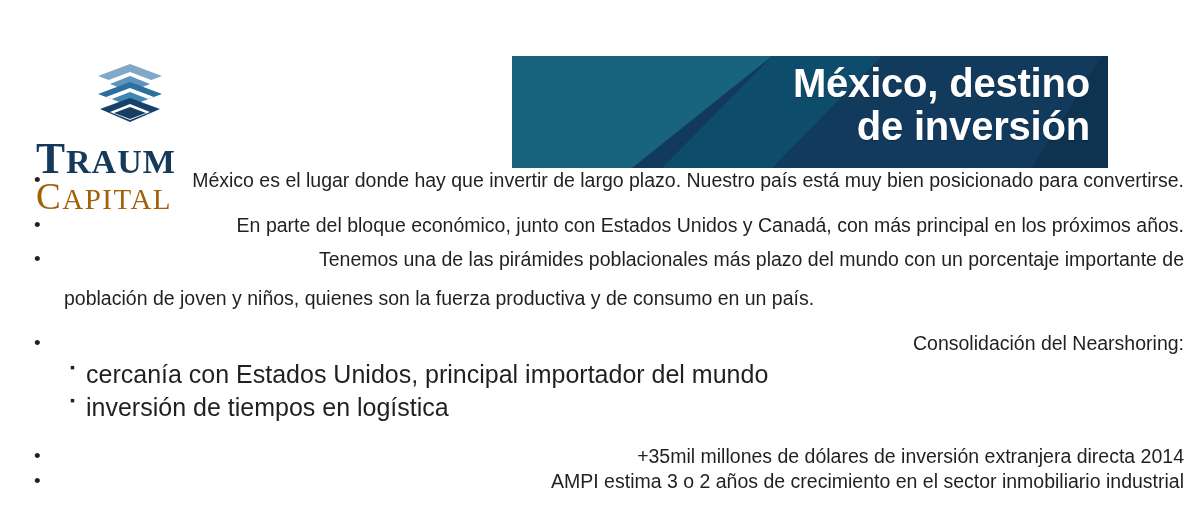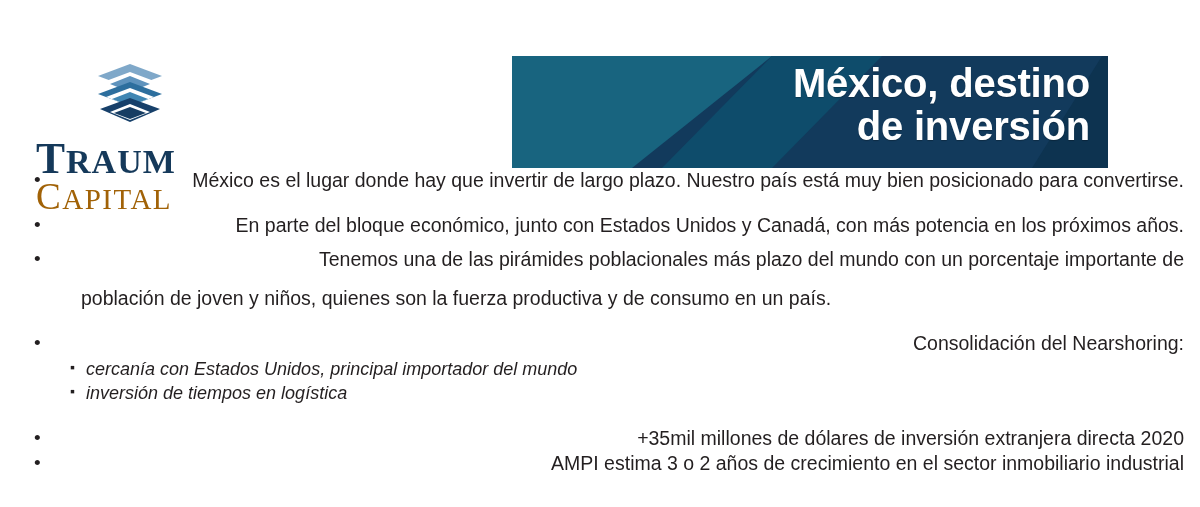--- a/index.html
+++ b/index.html
@@ -137,34 +137,33 @@
   }
   .para-text {
     flex: 1 1 auto;
     text-align: right;
   }
   .gap-sm { height: 9px; }
   .gap-md { height: 14px; }
   .gap-lg { height: 20px; }
 
   .indent-line {
-    margin-left: 47px;
+    margin-left: 30px;
   }
 
   .sub-list {
     margin: 2px 0 0 36px;
     padding: 0;
     list-style: none;
   }
   .sub-list li {
     position: relative;
     padding-left: 16px;
-    font-size: 18px;
+    font-size: 25px;
     line-height: 1.33;
-    font-style: italic;
   }
   .sub-list li::before {
     content: "\25AA";
     position: absolute;
     left: 0;
     top: 0;
     font-size: 14px;
   }
 </style>
 </head>
@@ -207,21 +206,21 @@
 
     <div class="para">
       <span class="bullet-dot">•</span>
       <span class="para-text">México es el lugar donde hay que invertir de largo plazo. Nuestro país está muy bien posicionado para convertirse.</span>
     </div>
 
     <div class="gap-lg"></div>
 
     <div class="para">
       <span class="bullet-dot">•</span>
-      <span class="para-text">En parte del bloque económico, junto con Estados Unidos y Canadá, con más potencia en los próximos años.</span>
+      <span class="para-text">En parte del bloque económico, junto con Estados Unidos y Canadá, con más principal en los próximos años.</span>
     </div>
 
     <div class="gap-sm"></div>
 
     <div class="para">
       <span class="bullet-dot">•</span>
       <span class="para-text">Tenemos una de las pirámides poblacionales más plazo del mundo con un porcentaje importante de</span>
     </div>
 
     <div class="gap-md"></div>
@@ -237,21 +236,21 @@
 
     <ul class="sub-list">
       <li>cercanía con Estados Unidos, principal importador del mundo</li>
       <li>inversión de tiempos en logística</li>
     </ul>
 
     <div class="gap-lg"></div>
 
     <div class="para">
       <span class="bullet-dot">•</span>
-      <span class="para-text">+35mil millones de dólares de inversión extranjera directa 2020</span>
+      <span class="para-text">+35mil millones de dólares de inversión extranjera directa 2014</span>
     </div>
 
     <div class="para">
       <span class="bullet-dot">•</span>
       <span class="para-text">AMPI estima 3 o 2 años de crecimiento en el sector inmobiliario industrial</span>
     </div>
 
   </div>
 </div>
 

